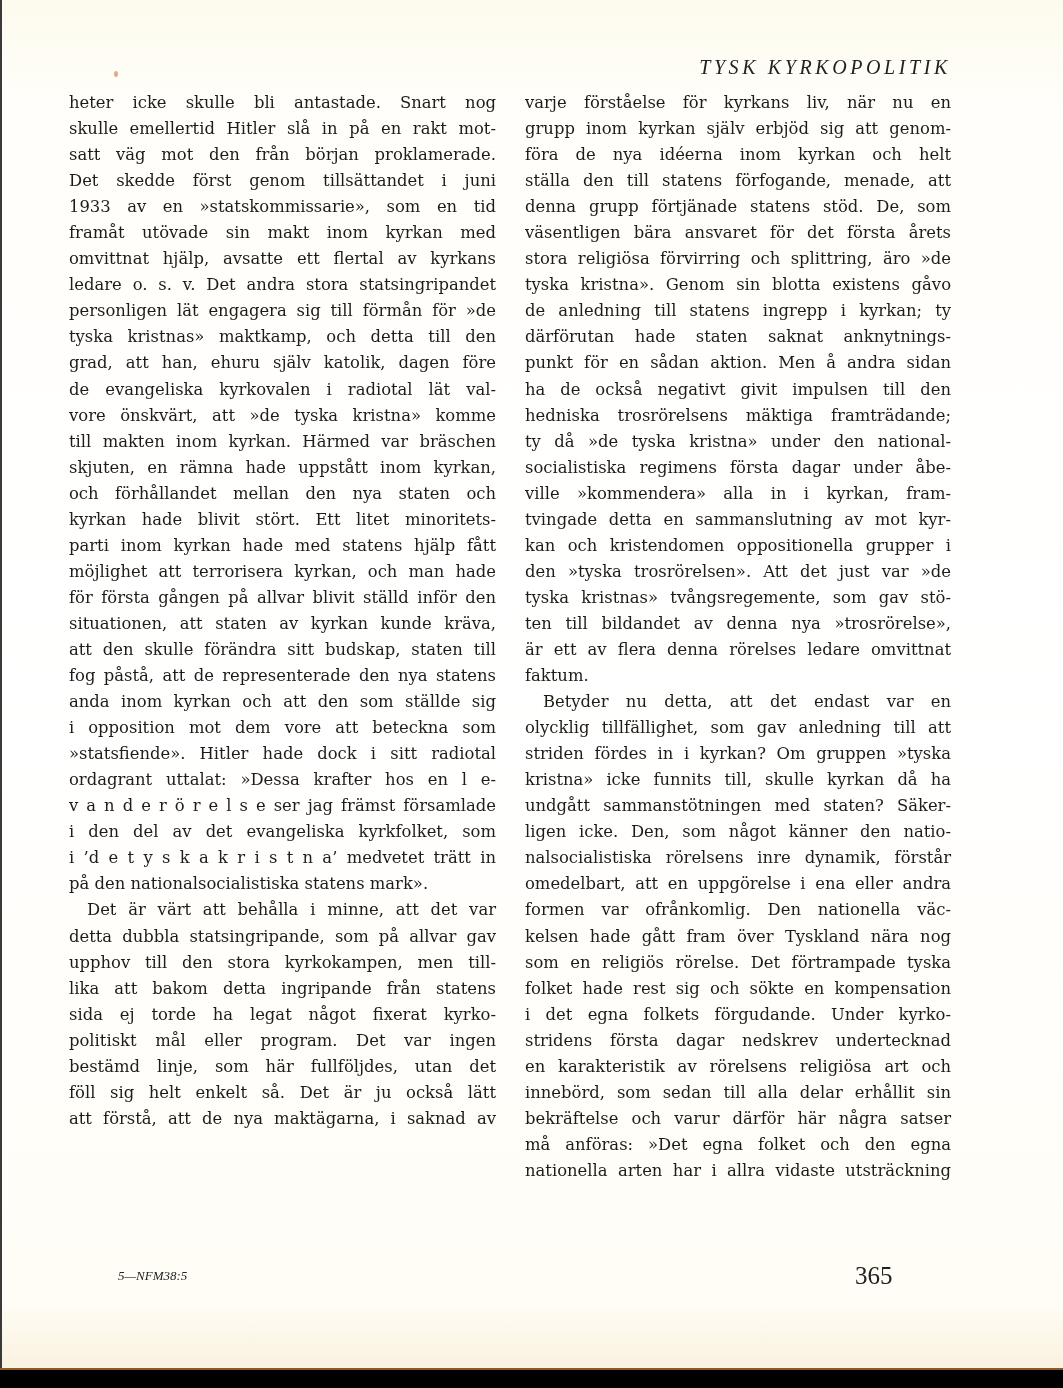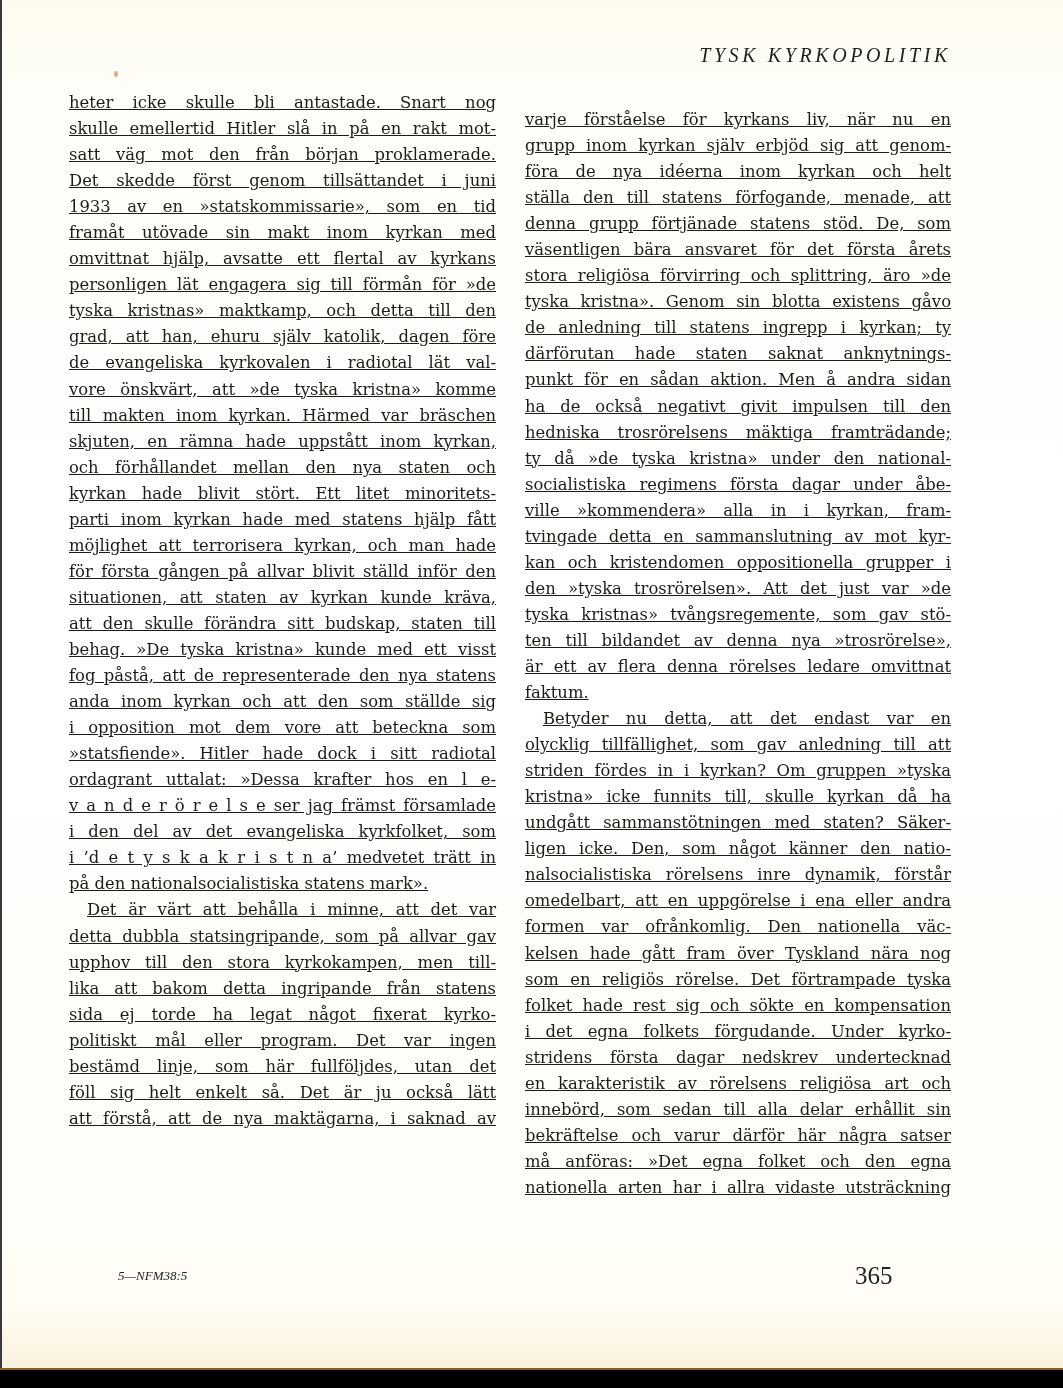--- a/index.html
+++ b/index.html
@@ -12,30 +12,30 @@
   .page {
     position: absolute; left: 0; top: 0; width: 1063px; height: 1368px;
     background: linear-gradient(180deg, #fdfbee 0%, #fffefa 8%, #ffffff 50%, #fffdf6 95%, #fbf2df 100%);
     border-left: 2px solid #3a3a3a;
   }
   .bottom-band {
     position: absolute; left: 0; top: 1368px; width: 1063px; height: 20px;
     background: #000; border-top: 2px solid #8a5a2a;
   }
   .running-head {
-    position: absolute; top: 44px; right: 114px;
+    position: absolute; top: 56px; right: 114px;
     font-family: "Liberation Serif", serif; font-style: italic;
     font-size: 20px; letter-spacing: 3.6px; color: #222;
   }
   .column {
     position: absolute; top: 90px; width: 427px;
-    font-size: 16.4px; line-height: 26.05px; text-align: justify; text-decoration: underline;
+    font-size: 16.4px; line-height: 26.05px; text-align: justify;
   }
   .col-left { left: 67px; }
-  .col-right { left: 523px; width: 426px; margin-top: 17px; }
+  .col-right { left: 523px; width: 426px; }
   .line {
     display: block; text-align: justify; text-align-last: justify;
     white-space: nowrap; height: 26.05px; overflow: visible;
   }
   .line.last { text-align-last: left; }
   .line.indent { padding-left: 18px; }
   .footer-sig {
     position: absolute; left: 68px; top: 1268px;
     font-family: "Liberation Serif", serif; font-style: italic; font-size: 13px;
     color: #222;
@@ -59,35 +59,35 @@
   <div class="running-head">TYSK KYRKOPOLITIK</div>
 
   <div class="column col-left" id="col-left">
       <span class="line">heter icke skulle bli antastade. Snart nog</span>
       <span class="line">skulle emellertid Hitler slå in på en rakt mot-</span>
       <span class="line">satt väg mot den från början proklamerade.</span>
       <span class="line">Det skedde först genom tillsättandet i juni</span>
       <span class="line">1933 av en »statskommissarie», som en tid</span>
       <span class="line">framåt utövade sin makt inom kyrkan med</span>
       <span class="line">omvittnat hjälp, avsatte ett flertal av kyrkans</span>
+      <span class="line">ledare o. s. v. Det andra stora statsingripandet</span>
       <span class="line">personligen lät engagera sig till förmån för »de</span>
       <span class="line">tyska kristnas» maktkamp, och detta till den</span>
       <span class="line">grad, att han, ehuru själv katolik, dagen före</span>
       <span class="line">de evangeliska kyrkovalen i radiotal lät val-</span>
       <span class="line">vore önskvärt, att »de tyska kristna» komme</span>
       <span class="line">till makten inom kyrkan. Härmed var bräschen</span>
       <span class="line">skjuten, en rämna hade uppstått inom kyrkan,</span>
       <span class="line">och förhållandet mellan den nya staten och</span>
       <span class="line">kyrkan hade blivit stört. Ett litet minoritets-</span>
       <span class="line">parti inom kyrkan hade med statens hjälp fått</span>
       <span class="line">möjlighet att terrorisera kyrkan, och man hade</span>
       <span class="line">för första gången på allvar blivit ställd inför den</span>
       <span class="line">situationen, att staten av kyrkan kunde kräva,</span>
       <span class="line">att den skulle förändra sitt budskap, staten till</span>
-      <span class="line">behag. »De tyska kristna» kunde med ett visst</span>
       <span class="line">fog påstå, att de representerade den nya statens</span>
       <span class="line">anda inom kyrkan och att den som ställde sig</span>
       <span class="line">i opposition mot dem vore att beteckna som</span>
       <span class="line">»statsfiende». Hitler hade dock i sitt radiotal</span>
       <span class="line">ordagrant uttalat: »Dessa krafter hos en l e-</span>
       <span class="line">v a n d e  r ö r e l s e ser jag främst församlade</span>
       <span class="line">i den del av det evangeliska kyrkfolket, som</span>
       <span class="line">i ’d e  t y s k a  k r i s t n a’ medvetet trätt in</span>
       <span class="line last">på den nationalsocialistiska statens mark».</span>
       <span class="line indent">Det är värt att behålla i minne, att det var</span>

